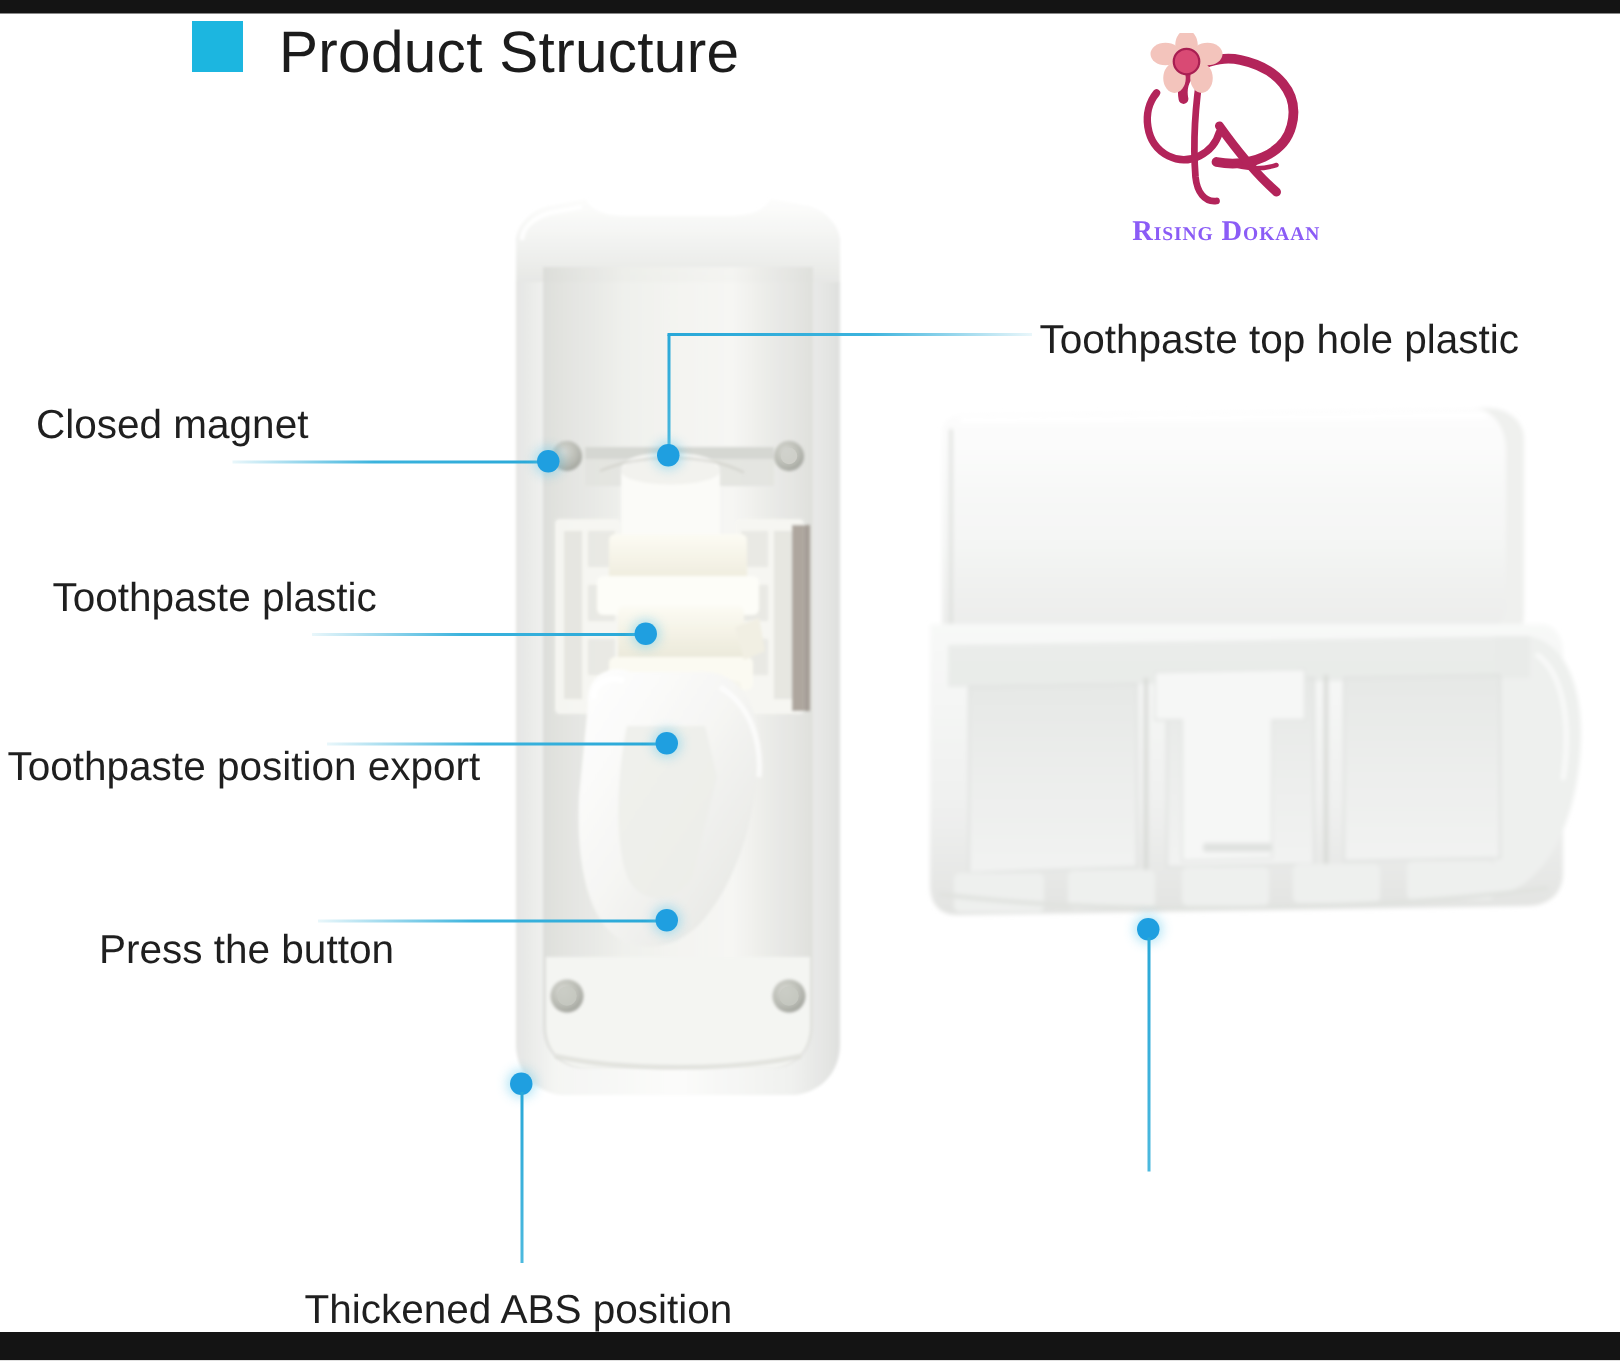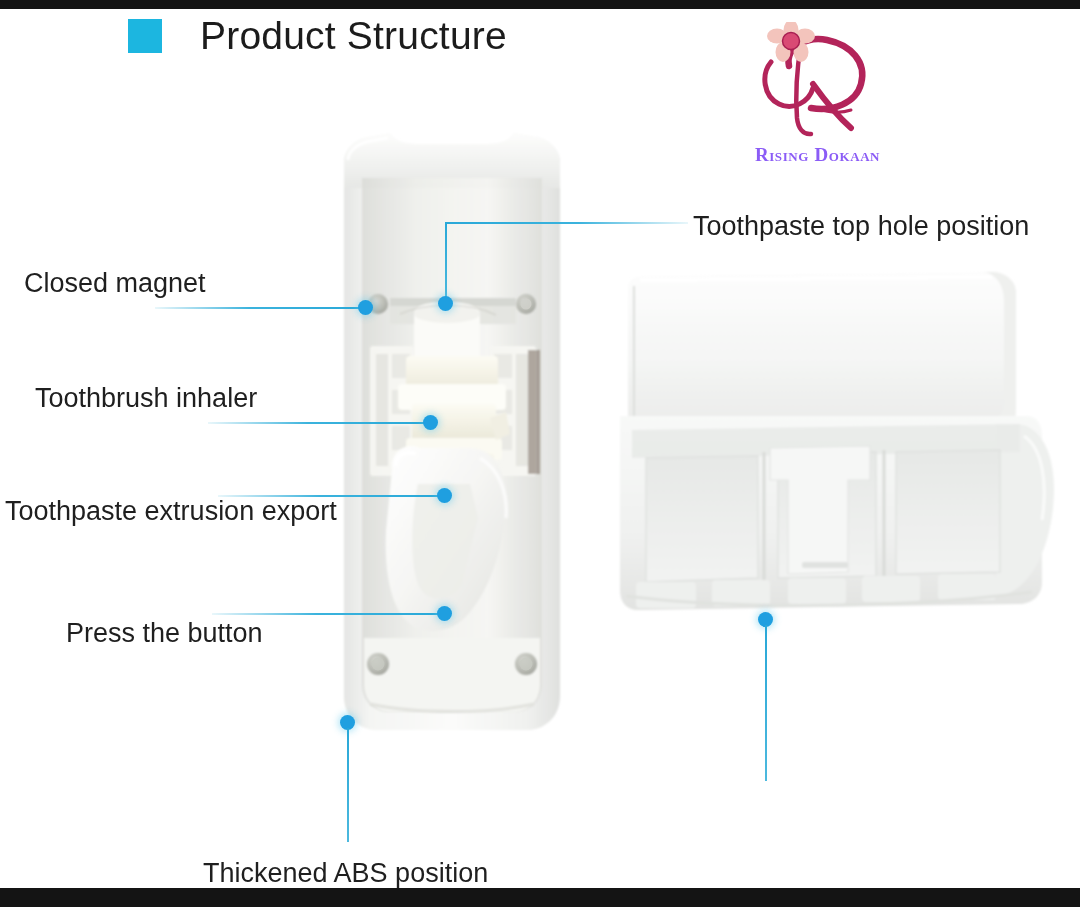--- a/index.html
+++ b/index.html
@@ -28,22 +28,21 @@
     left: 0; bottom: 0;
     width: 1080px; height: 19px;
     background: #141414;
   }
 
   
   #heading {
     position: absolute;
     left: 128px; top: 14px;
     display: flex;
-    align-items: center;
-    gap: 38px;
+    gap: 24px;
   }
   #heading .marker {
     width: 34px; height: 34px;
     background: #1cb6e0;
     flex: 0 0 auto;
   }
   #heading .title {
     font-size: 39px;
     color: #1c1c1c;
     font-weight: 400;
@@ -343,33 +342,33 @@
       <path d="M14 330 C120 344, 300 342, 420 326" fill="none" stroke="#e0e2df" stroke-width="3"></path>
 
       <rect x="190" y="296" width="46" height="6" rx="2" fill="#e0e2e0"></rect>
     </g>
   </svg>
 
   <div class="callout-label" style="left:24px; top:268px;">Closed magnet</div>
   <div class="lead-h" style="left:155px; top:307px; width:210px;"></div>
   <div class="lead-dot" style="left:358px; top:300px;"></div>
 
-  <div class="callout-label" style="left:35px; top:383px;">Toothbrush inhaler</div>
+  <div class="callout-label" style="left:35px; top:383px;">Toothpaste plastic</div>
   <div class="lead-h" style="left:208px; top:422px; width:222px;"></div>
   <div class="lead-dot" style="left:423px; top:415px;"></div>
 
-  <div class="callout-label" style="left:5px; top:496px;">Toothpaste extrusion export</div>
+  <div class="callout-label" style="left:5px; top:496px;">Toothpaste position export</div>
   <div class="lead-h" style="left:218px; top:495px; width:225px;"></div>
   <div class="lead-dot" style="left:437px; top:488px;"></div>
 
   <div class="callout-label" style="left:66px; top:618px;">Press the button</div>
   <div class="lead-h" style="left:212px; top:613px; width:232px;"></div>
   <div class="lead-dot" style="left:437px; top:606px;"></div>
 
-  <div class="callout-label" style="left:693px; top:211px;">Toothpaste top hole position</div>
+  <div class="callout-label" style="left:693px; top:211px;">Toothpaste top hole plastic</div>
   <div class="lead-h rtl" style="left:445px; top:222px; width:243px;"></div>
   <div class="lead-v" style="left:445px; top:223px; height:80px;"></div>
   <div class="lead-dot" style="left:438px; top:296px;"></div>
 
   <div class="lead-dot" style="left:340px; top:715px;"></div>
   <div class="lead-v" style="left:347px; top:728px; height:114px;"></div>
   <div class="callout-label" style="left:203px; top:858px;">Thickened ABS position</div>
 
   <div class="lead-dot" style="left:758px; top:612px;"></div>
   <div class="lead-v" style="left:765px; top:625px; height:156px;"></div>

